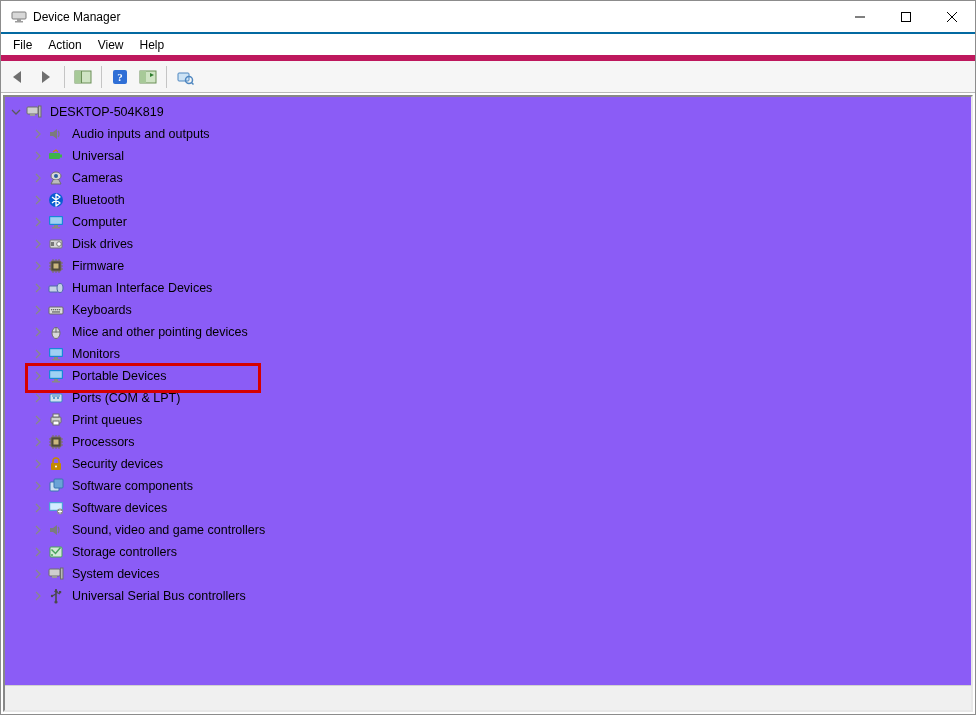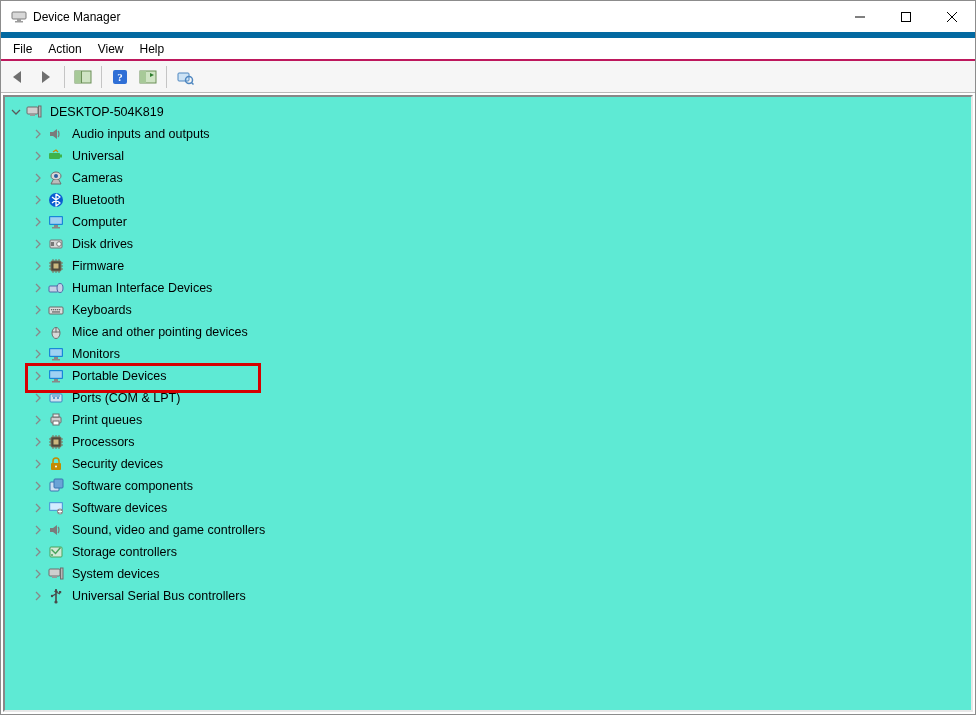--- a/index.html
+++ b/index.html
@@ -1,32 +1,32 @@
 <!DOCTYPE html>
 <html><head>
 <meta charset="utf-8">
 <style>
   html,body{margin:0;padding:0;height:100%;font-family:"Segoe UI",Tahoma,sans-serif;font-size:12.5px;color:#000;background:#fff}
   .window{width:976px;height:715px;border:1px solid #8c8c8c;box-sizing:border-box;display:flex;flex-direction:column;background:#fff;position:relative}
   
-  .titlebar{height:31px;display:flex;align-items:center;background:#fff;border-bottom:6px solid #0369a1}
+  .titlebar{height:31px;display:flex;align-items:center;background:#fff;border-bottom:2px solid #0369a1}
   .titlebar .app-ico{width:16px;height:16px;margin:0 6px 0 10px;display:flex;align-items:center;justify-content:center}
   .titlebar .title{flex:0 0 auto;font-size:12px}
   .titlebar .spacer{flex:1}
   .winbtn{width:46px;height:31px;display:flex;align-items:center;justify-content:center;font-family:inherit}
   .winbtn svg{display:block}
   
-  .menubar{height:21px;display:flex;align-items:center;padding:0 4px;background:#fff;font-size:12px;border-bottom:2px solid #be185d}
+  .menubar{height:21px;display:flex;align-items:center;padding:0 4px;background:#fff;font-size:12px;border-bottom:6px solid #be185d}
   .menubar .menu-item{padding:2px 8px 2px 8px;cursor:default}
   
   .toolbar{height:31px;background:#f6f6f6;border-bottom:1px solid #b9b9b9;display:flex;align-items:center;padding:0 4px;gap:2px}
   .tool-btn{width:24px;height:24px;display:flex;align-items:center;justify-content:center;border:1px solid transparent;border-radius:2px}
   .tool-sep{width:1px;height:22px;background:#c5c5c5;margin:0 3px}
   
-  .content-wrap{flex:1;display:flex;flex-direction:row;margin:2px;border:2px solid #888;border-right-color:#e8e8e8;border-bottom-color:#e8e8e8;background:#5eead4;overflow:hidden}
+  .content-wrap{flex:1;display:flex;flex-direction:column;margin:2px;border:2px solid #888;border-right-color:#e8e8e8;border-bottom-color:#e8e8e8;background:#8b5cf6;overflow:hidden}
   .tree{flex:1;overflow:auto;padding:4px 0 4px 4px}
   .statusbar{height:24px;background:#f0f0f0;border-top:1px solid #d1d1d1}
   
   .node{display:flex;align-items:center;height:22px;white-space:nowrap;position:relative}
   .exp{width:14px;height:14px;display:flex;align-items:center;justify-content:center;color:#5a5a5a;cursor:pointer;flex:0 0 14px}
   .exp svg{display:block}
   .dev-ico{width:16px;height:16px;margin:0 5px 0 3px;flex:0 0 16px;display:flex;align-items:center;justify-content:center}
   .label{padding:1px 3px;font-size:12.5px}
   .children{padding-left:22px}
   

